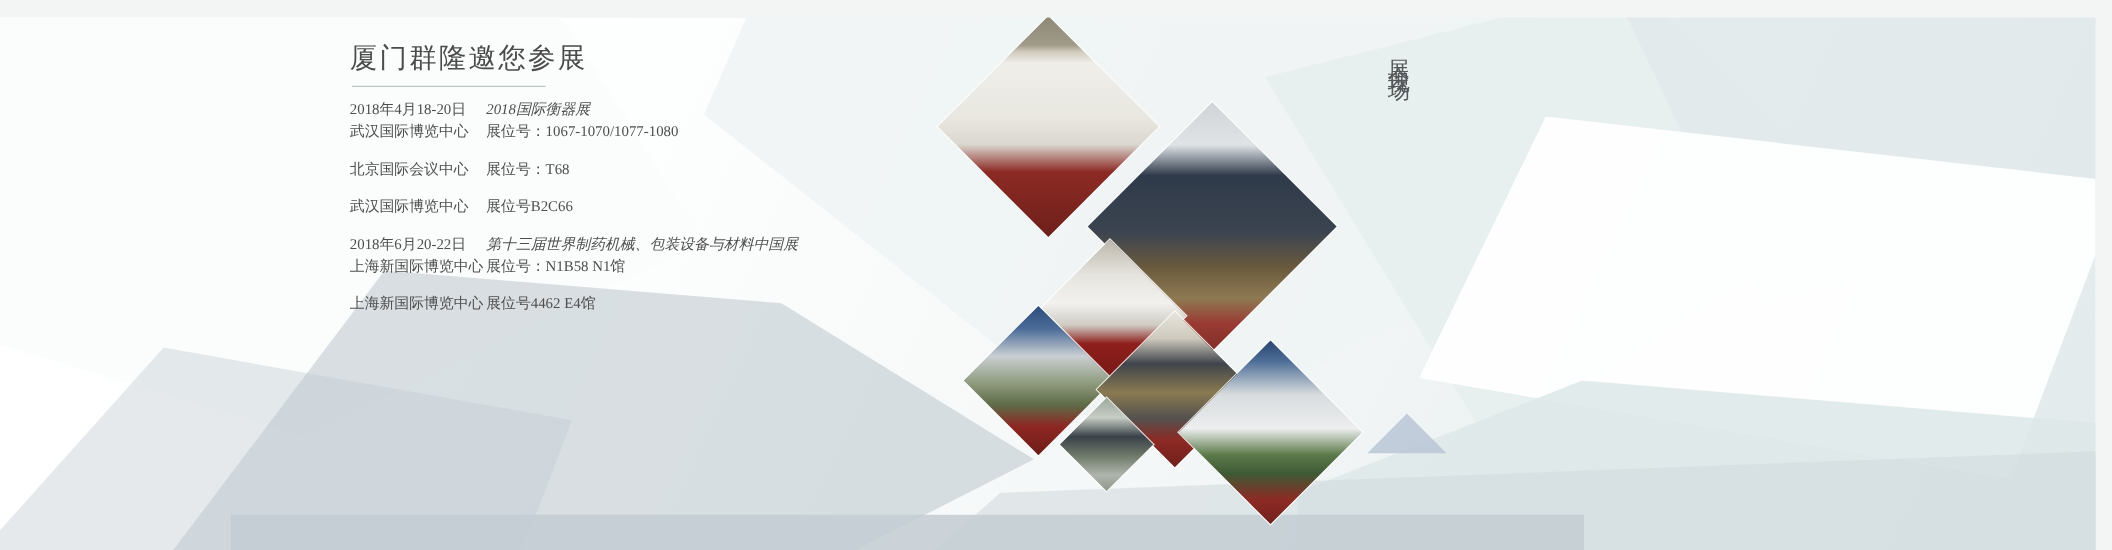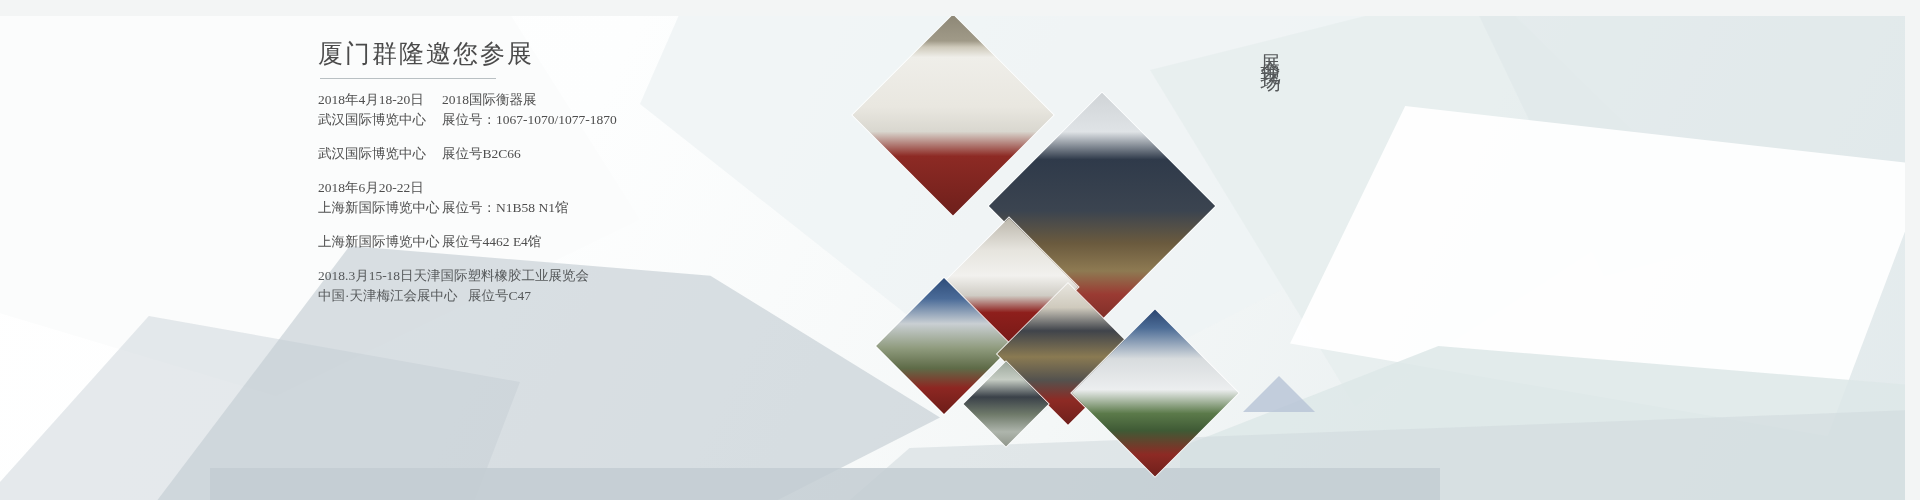--- a/index.html
+++ b/index.html
@@ -50,21 +50,21 @@
   .tri-b{left:1243px;top:360px;border-left:36px solid transparent;border-right:36px solid transparent;border-bottom:36px solid #b6c3d6;opacity:.8;}
 
   
   .info{position:absolute;left:318px;top:22px;width:520px;color:#4a4a4a;}
   .title{font-size:25px;letter-spacing:2px;color:#4b4b4b;line-height:1.25;
          font-family:"Liberation Serif","DejaVu Serif",serif;}
   .title-rule{width:176px;height:1px;background:#b9c0c3;margin:9px 0 11px 2px;}
   .ev{margin-bottom:14px;}
   .ev-row{display:flex;align-items:flex-end;font-size:13.5px;line-height:20px;color:#4e4e4e;white-space:nowrap;}
   .ev-date{display:inline-block;min-width:124px;}
-  .ev-name{display:inline-block;}
+  .ev-name{display:inline-block;font-style:italic;}
   .ev-venue{display:inline-block;min-width:124px;}
   .ev-booth{display:inline-block;}
   .ev.last .ev-row{color:#55585a;}
   .ev.last .ev-date{min-width:0;}
   .ev.last .ev-venue{min-width:150px;}
 
   
   .collage{position:absolute;left:840px;top:-6px;width:420px;height:500px;}
   .dia{position:absolute;overflow:hidden;transform:rotate(45deg);
        box-shadow:0 0 0 1px rgba(255,255,255,.85);}
@@ -114,60 +114,56 @@
     <div class="title">厦门群隆邀您参展</div>
     <div class="title-rule"></div>
 
     <div class="ev">
       <div class="ev-row">
         <span class="ev-date">2018年4月18-20日</span>
         <span class="ev-name">2018国际衡器展</span>
       </div>
       <div class="ev-row">
         <span class="ev-venue">武汉国际博览中心</span>
-        <span class="ev-booth">展位号：1067-1070/1077-1870</span>
+        <span class="ev-booth">展位号：1067-1070/1077-1080</span>
       </div>
     </div>
 
     <div class="ev">
+      <div class="ev-row">
+        <span class="ev-venue">北京国际会议中心</span>
+        <span class="ev-booth">展位号：T68</span>
+      </div>
     </div>
 
     <div class="ev">
       <div class="ev-row">
         <span class="ev-venue">武汉国际博览中心</span>
         <span class="ev-booth">展位号B2C66</span>
       </div>
     </div>
 
     <div class="ev">
       <div class="ev-row">
         <span class="ev-date">2018年6月20-22日</span>
+        <span class="ev-name">第十三届世界制药机械、包装设备与材料中国展</span>
       </div>
       <div class="ev-row">
         <span class="ev-venue">上海新国际博览中心</span>
         <span class="ev-booth">展位号：N1B58 N1馆</span>
       </div>
     </div>
 
     <div class="ev">
       <div class="ev-row">
         <span class="ev-venue">上海新国际博览中心</span>
         <span class="ev-booth">展位号4462 E4馆</span>
       </div>
     </div>
 
-    <div class="ev last">
-      <div class="ev-row">
-        <span class="ev-date">2018.3月15-18日天津国际塑料橡胶工业展览会</span>
-      </div>
-      <div class="ev-row">
-        <span class="ev-venue">中国·天津梅江会展中心</span>
-        <span class="ev-booth">展位号C47</span>
-      </div>
-    </div>
   </div>
 
   <div class="tri tri-a"></div>
   <div class="tri tri-b"></div>
 
   <div class="collage">
     <div class="dia" style="left:42px;top:34px;width:142px;height:142px;">
       <div class="inner ph-booth"></div>
     </div>
     <div class="dia" style="left:182px;top:116px;width:160px;height:160px;">

